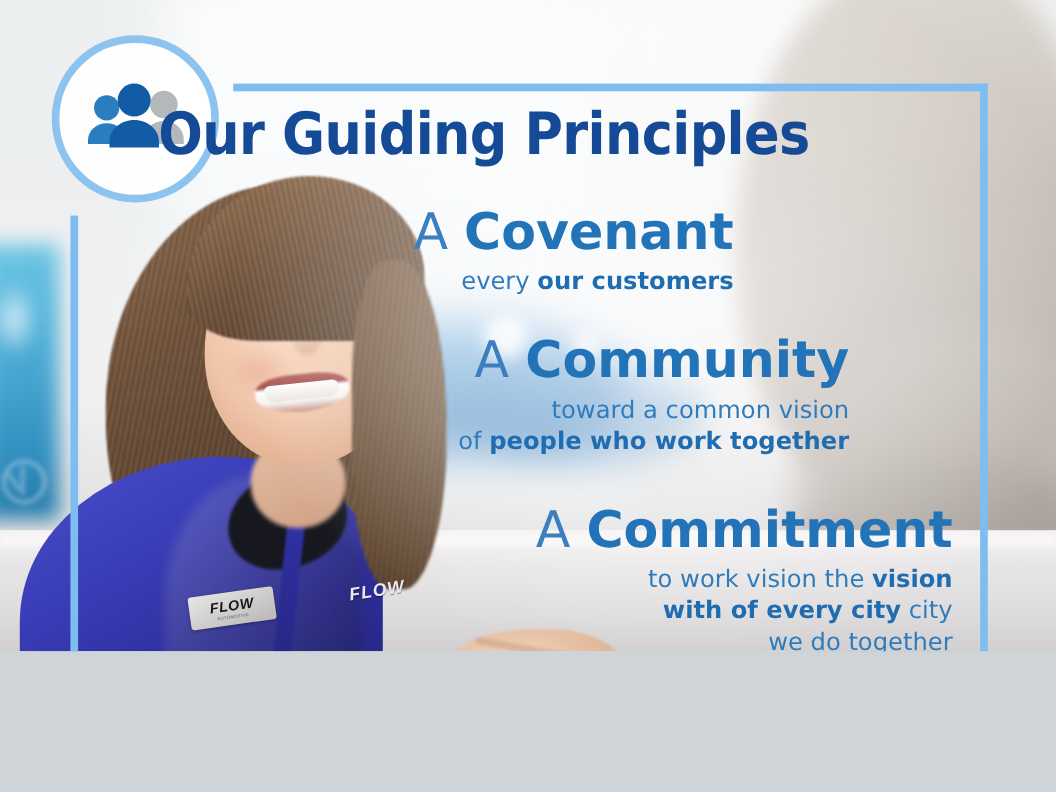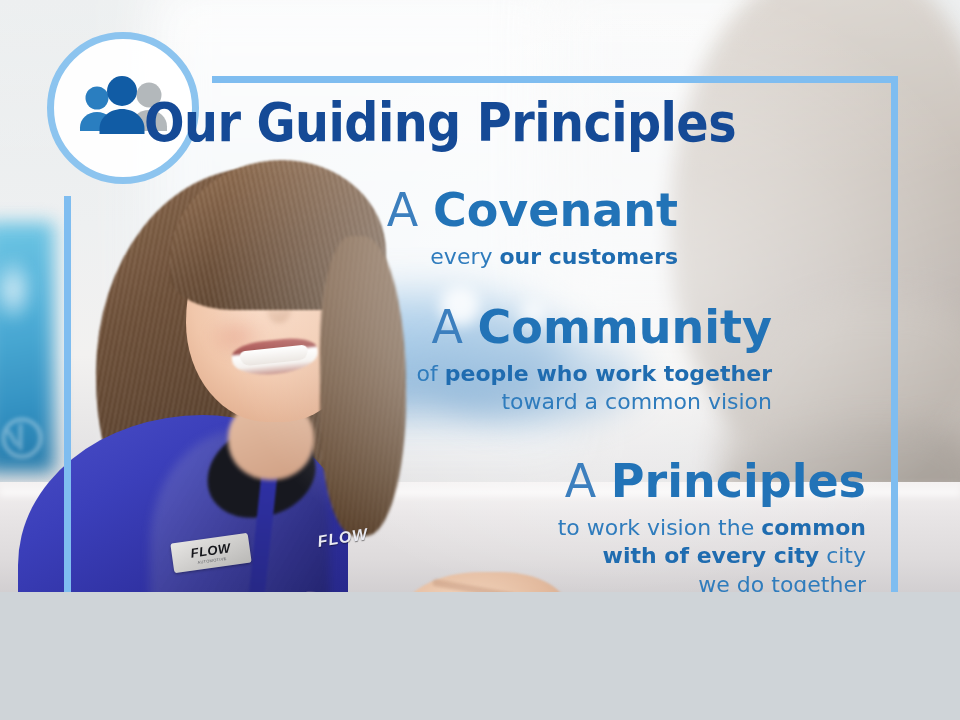--- a/index.html
+++ b/index.html
@@ -277,21 +277,21 @@
     font-family:"DejaVu Sans","Liberation Sans",sans-serif;
     font-size:46px;line-height:1.05;color:#2574b8;white-space:nowrap;
   }
   .hl .art{font-weight:normal;color:#3c7fbe;}
   .hl .word{font-weight:bold;color:#2273b7;}
   .sub{
     font-family:"DejaVu Sans","Liberation Sans",sans-serif;
     font-size:22px;line-height:1.28;color:#2f7cbd;margin-top:9px;white-space:nowrap;
   }
   .sub b{font-weight:bold;color:#1f6cb0;margin-top:48px;}
-  .b1{left:0;top:186px;width:667px;padding-left:11px;}
+  .b1{left:0;top:186px;width:667px;}
   .b2{left:12px;top:303px;width:760px;}
   .b3{left:0;top:457px;width:866px;}
 </style>
 </head>
 <body>
 
 <div class="stage">
 
   <div class="photo">
     <div class="bg-room"></div>
@@ -382,31 +382,31 @@
           <div><span>every </span><b>our customers</b></div>
         </div>
     </div>
 
     <div class="block b2">
       <div class="hl">
         <span class="art">A</span>
         <span class="word">Community</span>
       </div>
       <div class="sub">
+          <div><span>toward a common vision</span></div>
           <div><span>of </span><b>people who work together</b></div>
-          <div><span>toward a common vision</span></div>
         </div>
     </div>
 
     <div class="block b3">
       <div class="hl">
         <span class="art">A</span>
-        <span class="word">Principles</span>
+        <span class="word">Commitment</span>
       </div>
       <div class="sub">
-          <div><span>to work vision the </span><b>common</b></div>
+          <div><span>to work vision the </span><b>vision</b></div>
           <div><b>with of every city</b><span> city</span></div>
           <div><span>we do together</span></div>
         </div>
     </div>
   </div>
 
 </div>
 
 </body></html>

